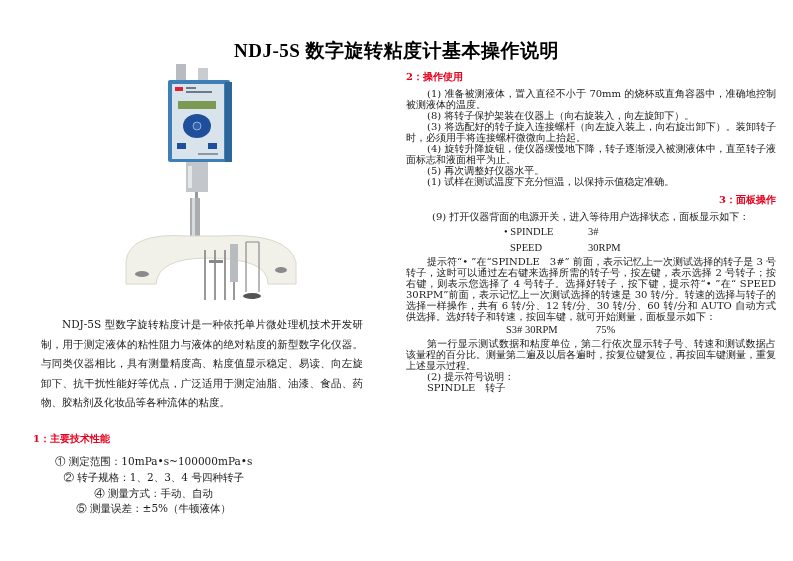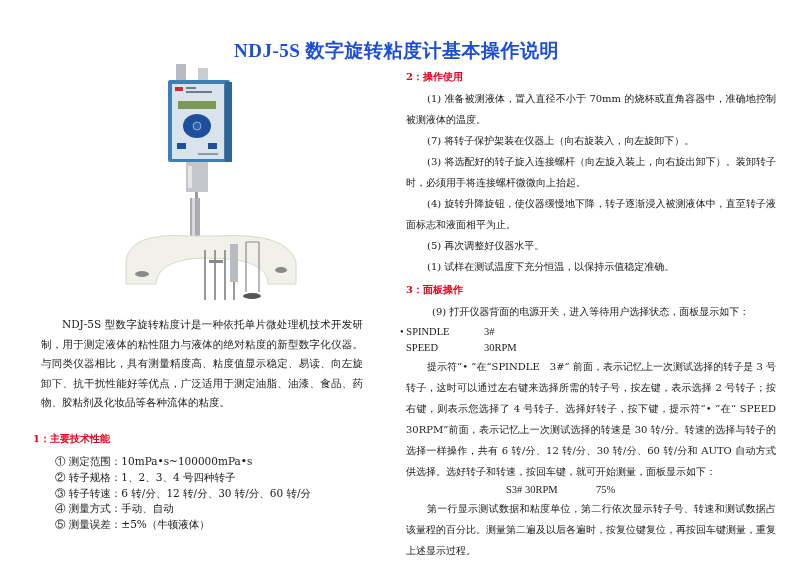--- a/index.html
+++ b/index.html
@@ -1,27 +1,27 @@
 <!DOCTYPE html>
 <html><head>
 <meta charset="utf-8">
 <style>
   html, body { margin:0; padding:0; background:#ffffff; }
   body { width:793px; height:561px; position:relative; overflow:hidden;
          font-family:"DejaVu Serif","Liberation Serif",serif; color:#1a1a1a; }
   .title { position:absolute; left:0; width:793px; top:38px; text-align:center;
-           font-family:"Liberation Serif","DejaVu Serif",serif; font-weight:bold; font-size:19px; letter-spacing:0.5px; color:#1d4ed8; }
+           font-family:"Liberation Serif","DejaVu Serif",serif; font-weight:bold; font-size:19px; letter-spacing:0.5px; color:#000000; }
   .col-left { position:absolute; left:33px; top:60px; width:340px; }
   .col-right { position:absolute; left:406px; top:70px; width:370px; }
   .product { position:absolute; left:118px; top:62px; width:190px; height:248px; }
   .para { font-size:10.5px; line-height:19.5px; text-align:justify; margin:0; }
   .indent { text-indent:2em; }
   .sec-head { color:#e8001c; font-weight:bold; font-size:10px; margin:0; }
   .spec-list { margin:4px 0 0 22px; padding:0; list-style:none; font-size:10.5px; line-height:15.8px; }
-  .rp { font-size:10px; line-height:21px; margin:0; text-align:justify; }
+  .rp { font-size:10px; line-height:11px; margin:0; text-align:justify; }
   .rp.i1 { text-indent:2.1em; }
   .rp.i2 { padding-left:2.1em; }
   .disp { font-family:"Liberation Serif","DejaVu Serif",serif; font-size:10.5px; line-height:16px; }
   .disp .row { display:flex; }
   .disp .k { width:78px; }
 </style>
 </head>
 <body>
 
 <div class="title">NDJ-5S 数字旋转粘度计基本操作说明</div>
@@ -64,42 +64,41 @@
     <rect x="115" y="220" width="2" height="18" fill="#999"></rect>
 
     <path d="M128 180 L128 230 M141 180 L141 230 M128 180 L141 180" stroke="#8a8a8a" stroke-width="1.2" fill="none"></path>
     <ellipse cx="134" cy="234" rx="9" ry="3" fill="#555"></ellipse>
   </svg>
 </div>
 
 <div class="col-left">
   <p class="para indent" style="position:absolute; top:255px; width:322px; left:8px;">NDJ-5S 型数字旋转粘度计是一种依托单片微处理机技术开发研制，用于测定液体的粘性阻力与液体的绝对粘度的新型数字化仪器。与同类仪器相比，具有测量精度高、粘度值显示稳定、易读、向左旋卸下、抗干扰性能好等优点，广泛适用于测定油脂、油漆、食品、药物、胶粘剂及化妆品等各种流体的粘度。</p>
   <p class="sec-head" style="position:absolute; top:372px; left:0;">1：主要技术性能</p>
-  <ul class="spec-list" style="position:absolute; top:390px; left:0;">
+  <ul class="spec-list" style="position:absolute; top:390px; left:0;text-align:center;">
     <li>① 测定范围：10mPa•s~100000mPa•s</li>
     <li>② 转子规格：1、2、3、4 号四种转子</li>
-    <li>③ 转子转速：6 转/分、12 转/分、30 转/分、60 转/分</li>
     <li>④ 测量方式：手动、自动</li>
     <li>⑤ 测量误差：±5%（牛顿液体）</li>
   </ul>
 </div>
 
 <div class="col-right">
   <p class="sec-head">2：操作使用</p>
   <div style="margin-top:4px;">
     <p class="rp i1">(1) 准备被测液体，置入直径不小于 70mm 的烧杯或直角容器中，准确地控制被测液体的温度。</p>
-    <p class="rp i1">(7) 将转子保护架装在仪器上（向右旋装入，向左旋卸下）。</p>
+    <p class="rp i1">(8) 将转子保护架装在仪器上（向右旋装入，向左旋卸下）。</p>
     <p class="rp i1">(3) 将选配好的转子旋入连接螺杆（向左旋入装上，向右旋出卸下）。装卸转子时，必须用手将连接螺杆微微向上抬起。</p>
     <p class="rp i1">(4) 旋转升降旋钮，使仪器缓慢地下降，转子逐渐浸入被测液体中，直至转子液面标志和液面相平为止。</p>
     <p class="rp i1">(5) 再次调整好仪器水平。</p>
     <p class="rp i1">(1) 试样在测试温度下充分恒温，以保持示值稳定准确。</p>
   </div>
-  <p class="sec-head" style="margin-top:6px;">3：面板操作</p>
+  <p class="sec-head" style="margin-top:6px;text-align:right;">3：面板操作</p>
   <p class="rp i1" style="margin-top:4px; text-indent:2.6em;">(9) 打开仪器背面的电源开关，进入等待用户选择状态，面板显示如下：</p>
-  <div class="disp" style="margin-top:2px;">
+  <div class="disp" style="margin-left:104px; margin-top:2px;">
     <div class="row">
       <span class="k" style="margin-left:-6px; width:84px;">• SPINDLE</span>
       <span>3#</span>
     </div>
     <div class="row">
       <span class="k">SPEED</span>
       <span>30RPM</span>
     </div>
   </div>
   <p class="rp i1">提示符“• ”在“SPINDLE　3#” 前面，表示记忆上一次测试选择的转子是 3 号转子，这时可以通过左右键来选择所需的转子号，按左键，表示选择 2 号转子；按右键，则表示您选择了 4 号转子。选择好转子，按下键，提示符“• ”在“ SPEED　30RPM”前面，表示记忆上一次测试选择的转速是 30 转/分。转速的选择与转子的选择一样操作，共有 6 转/分、12 转/分、30 转/分、60 转/分和 AUTO 自动方式供选择。选好转子和转速，按回车键，就可开始测量，面板显示如下：</p>

